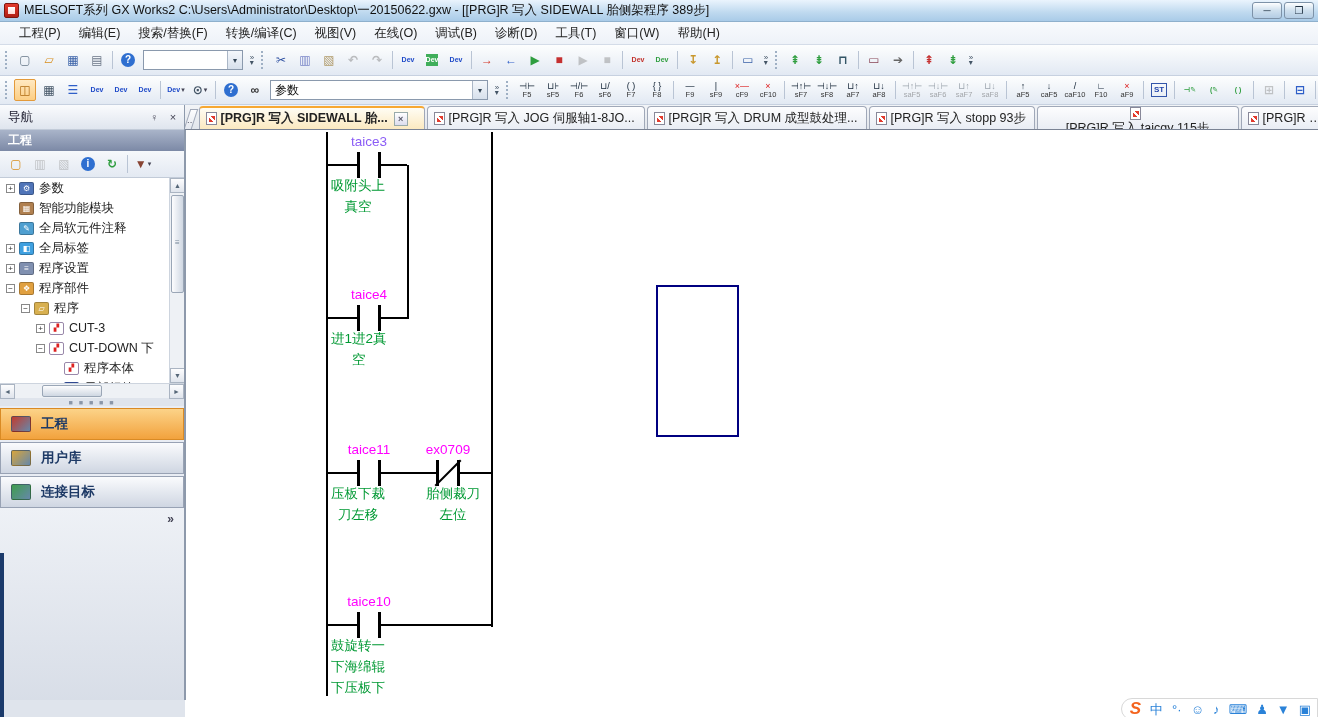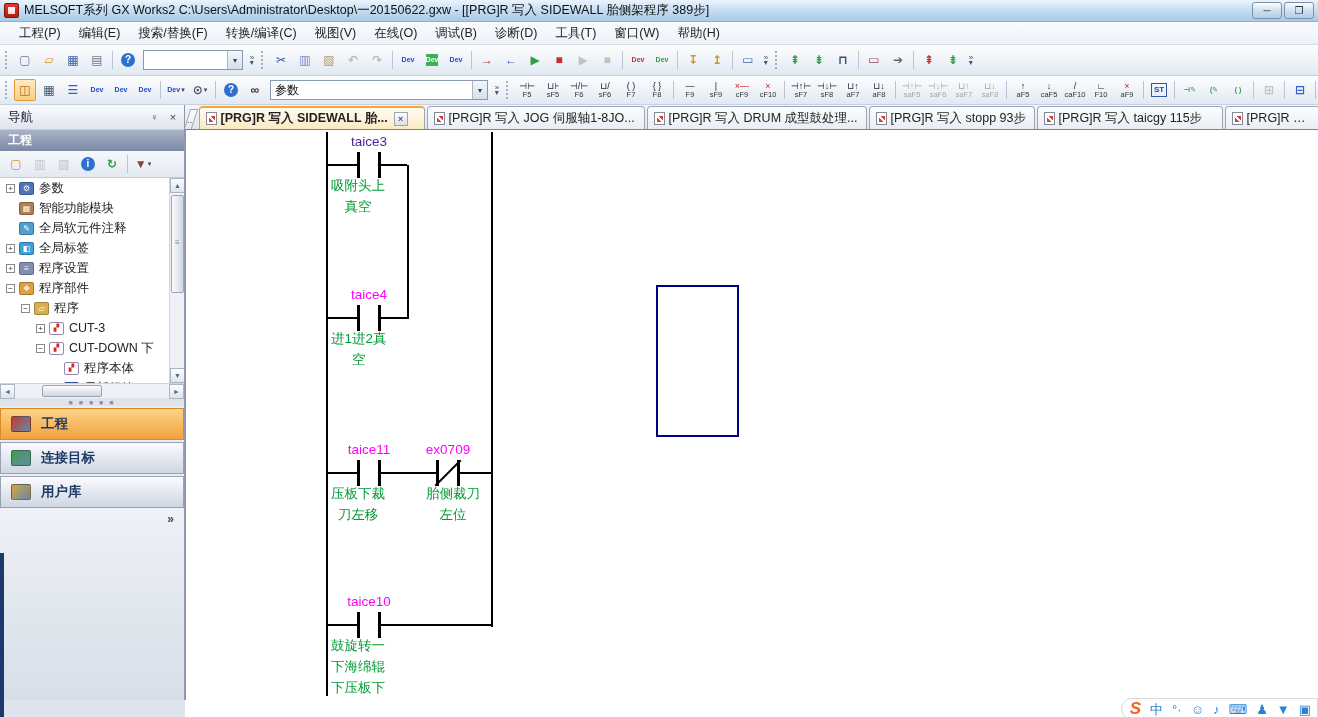--- a/index.html
+++ b/index.html
@@ -456,21 +456,21 @@
         <span class="tlabel">[PRG]R 写入 JOG 伺服轴1-8JO...</span>
       </div>
       <div class="tab" style="width: 220px;">
         <span class="tabico"></span>
         <span class="tlabel">[PRG]R 写入 DRUM 成型鼓处理...</span>
       </div>
       <div class="tab" style="width: 166px;">
         <span class="tabico"></span>
         <span class="tlabel">[PRG]R 写入 stopp 93步</span>
       </div>
-      <div class="tab" style="width: 186px;">
+      <div class="tab" style="width: 202px; flex-direction: column;">
         <span class="tabico"></span>
         <span class="tlabel">[PRG]R 写入 taicgy 115步</span>
       </div>
       <div class="tab" style="width: 95px;">
         <span class="tabico"></span>
         <span class="tlabel">[PRG]R 写入</span>
       </div>
     </div>
 
   <div class="nav">
@@ -570,46 +570,46 @@
       <span class="hthumb" style="left:42px;width:60px;"></span>
       <span class="sbtn" style="left:auto;right:0;top:0;">►</span>
     </div>
     <div class="splitter">■ ■ ■ ■ ■</div>
     <div id="navbtns">
         <div class="navbtn active">
           <span class="nico" style="background: linear-gradient(135deg, rgb(194, 59, 46), rgb(102, 136, 170));"></span>
           <span>工程</span>
         </div>
         <div class="navbtn">
+          <span class="nico" style="background: linear-gradient(135deg, rgb(216, 165, 60), rgb(102, 136, 170));"></span>
+          <span>用户库</span>
+        </div>
+        <div class="navbtn">
           <span class="nico" style="background: linear-gradient(135deg, rgb(63, 158, 78), rgb(102, 136, 170));"></span>
           <span>连接目标</span>
-        </div>
-        <div class="navbtn">
-          <span class="nico" style="background: linear-gradient(135deg, rgb(216, 165, 60), rgb(102, 136, 170));"></span>
-          <span>用户库</span>
         </div>
       </div>
     <div class="navmore">
       <span>»</span>
     </div>
   </div>
 
   <div class="editor">
       <div class="vl" style="left: 140px; top: 2px; height: 564px;"></div>
       <div class="vl" style="left: 305px; top: 2px; height: 495px;"></div>
       <div class="vl" style="left: 221px; top: 35px; height: 154px;"></div>
       <div class="hl" style="left: 140px; top: 34px; width: 81px;"></div>
       <div class="hl" style="left: 140px; top: 187px; width: 81px;"></div>
       <div class="hl" style="left: 140px; top: 342px; width: 165px;"></div>
       <div class="hl" style="left: 140px; top: 494px; width: 165px;"></div>
       <div class="cont" style="left: 171px; top: 22px;">
         <span class="bar bl"></span>
         <span class="bar br"></span>
       </div>
-      <div class="cname" style="left: 183px; top: 4px; color: #4c1d95;">taice3</div>
+      <div class="cname" style="left: 183px; top: 4px; color: #8b5cf6;">taice3</div>
       <div class="ccmt" style="left: 145px; top: 45px; color: rgb(0, 153, 51);">吸附头上
 真空</div>
       <div class="cont" style="left: 171px; top: 175px;">
         <span class="bar bl"></span>
         <span class="bar br"></span>
       </div>
       <div class="cname" style="left: 183px; top: 157px; color: rgb(255, 0, 255);">taice4</div>
       <div class="ccmt" style="left: 145px; top: 198px; color: rgb(0, 153, 51);">进1进2真
 空</div>
       <div class="cont" style="left: 171px; top: 330px;">

